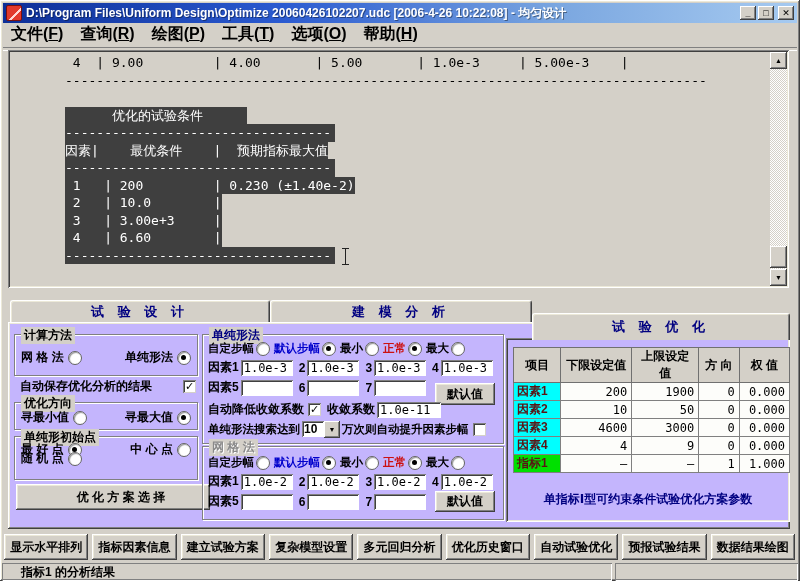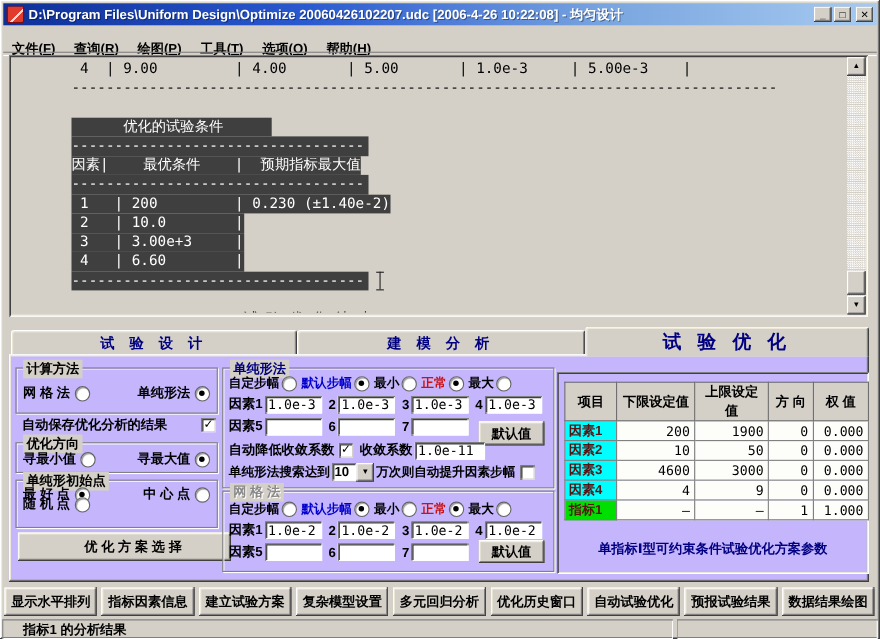--- a/index.html
+++ b/index.html
@@ -13,22 +13,22 @@
   .appicon{width:14px;height:14px;background:linear-gradient(135deg,#e23a2c 0 55%,#ffd9d4 55% 65%,#e23a2c 65%);
     border:1px solid #7a1010;border-radius:2px;margin-right:4px;flex:none;}
   .titletext{color:#fff;font-size:12px;font-weight:bold;white-space:nowrap;overflow:hidden;flex:1;
     text-shadow:1px 1px 0 rgba(0,0,0,.4);}
   .tbtns{display:flex;gap:2px;flex:none;}
   .tbtn{width:16px;height:14px;background:#d4d0c8;display:flex;align-items:center;justify-content:center;
     font-size:9px;font-weight:bold;color:#000;line-height:1;
     box-shadow:inset -1px -1px 0 #404040, inset 1px 1px 0 #fff, inset -2px -2px 0 #808080;}
   .tbtn.close{margin-left:2px;}
   
-  .menubar{position:absolute;left:3px;top:32px;right:3px;height:24px;display:flex;align-items:center;
-    gap:17px;padding-left:8px;font-size:12px;font-weight:bold;color:#000;}
+  .menubar{position:absolute;left:3px;top:22px;right:3px;height:24px;display:flex;align-items:center;
+    gap:17px;padding-left:8px;font-size:16px;font-weight:bold;color:#000;}
   .mi{white-space:nowrap;cursor:default;}
   .mi u{text-decoration:underline;}
   .groove{position:absolute;left:3px;right:3px;height:2px;border-top:1px solid #808080;border-bottom:1px solid #fff;}
   
   .textpanel{position:absolute;left:8px;top:50px;width:781px;height:238px;background:#d4d0c8;
     box-shadow:inset 1px 1px 0 #808080, inset -1px -1px 0 #fff, inset 2px 2px 0 #404040, inset -2px -2px 0 #ece9d8;}
   .textcontent{position:absolute;left:10px;top:4px;right:24px;bottom:4px;overflow:hidden;
     font-family:"DejaVu Sans Mono","Liberation Mono",monospace;font-size:13px;line-height:17.5px;color:#000;padding-left:47px;}
   .tline{white-space:pre;height:17.5px;}
   .tline .sel{background:#3f3f3f;color:#fff;display:inline-block;}
@@ -41,21 +41,21 @@
   .sbtn{position:absolute;left:0;width:17px;height:17px;background:#d4d0c8;display:flex;align-items:center;justify-content:center;
     font-size:7px;color:#000;box-shadow:inset -1px -1px 0 #404040, inset 1px 1px 0 #fff, inset -2px -2px 0 #808080;}
   .sb-up{top:0;} .sb-down{bottom:0;}
   .sthumb{position:absolute;left:0;width:17px;height:22px;bottom:18px;background:#d4d0c8;
     box-shadow:inset -1px -1px 0 #404040, inset 1px 1px 0 #fff, inset -2px -2px 0 #808080;}
   
   .tab{position:absolute;height:22px;top:300px;background:#d4d0c8;text-align:center;
     font-size:13px;font-weight:bold;color:#000080;letter-spacing:5px;line-height:22px;
     border:1px solid;border-color:#fff #404040 #d4d0c8 #fff;border-radius:3px 3px 0 0;
     box-shadow:inset 1px 1px 0 #ece9d8, inset -1px 0 0 #808080;z-index:1;cursor:default;}
-  .tab.active{top:297px;height:26px;z-index:3;font-size:17px;line-height:25px;border-bottom:none;}
+  .tab.active{top:313px;height:26px;z-index:3;font-size:13px;line-height:25px;border-bottom:none;}
   
   .content{position:absolute;left:8px;top:322px;width:782px;height:207px;background:#c4b5fd;z-index:2;
     box-shadow:inset -1px -1px 0 #404040, inset 1px 1px 0 #fff, inset -2px -2px 0 #808080, inset 2px 2px 0 #ece9d8;}
   .grp{position:absolute;border:1px solid #808080;box-shadow:inset 1px 1px 0 #fff, 1px 1px 0 #fff;}
   .leg{position:absolute;top:-8px;left:6px;background:#d4d0c8;padding:0 3px;font-size:12px;font-weight:bold;white-space:nowrap;}
   .leg.navy{color:#000080;}
   .leg.dis{color:#8a8a8a;text-shadow:1px 1px 0 #fff;}
   .row{position:absolute;display:flex;align-items:center;font-size:12px;font-weight:bold;white-space:nowrap;}
   .rb{width:12px;height:12px;border-radius:50%;background:#fff;border:1px solid #636363;flex:none;position:relative;
     box-shadow:inset 1px 1px 1px #9a9a9a;}

